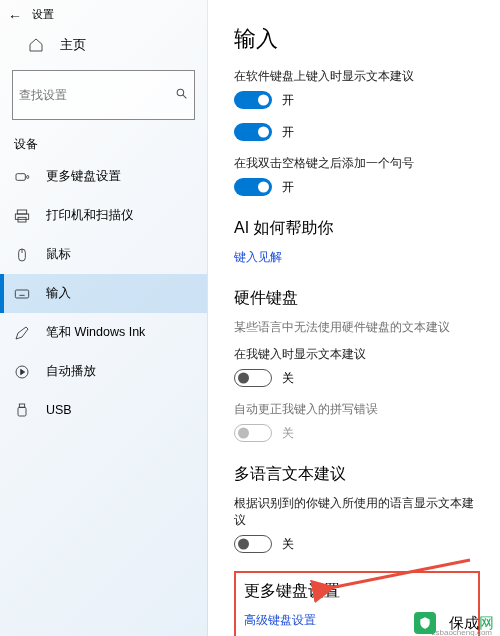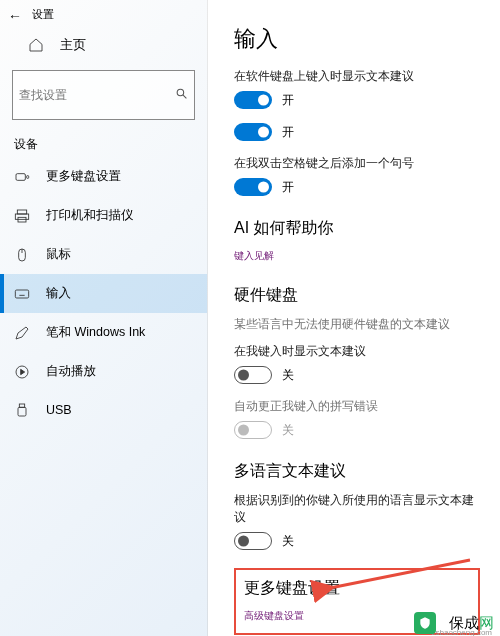--- a/index.html
+++ b/index.html
@@ -26,21 +26,21 @@
     .toggle { width: 38px; height: 18px; border-radius: 9px; position: relative; cursor: pointer; }
     .toggle.on { background: #0078d4; }
     .toggle.off { background: #fff; border: 1px solid #555; }
     .toggle.disabled { background: #fff; border: 1px solid #bbb; }
     .toggle::after { content: ''; position: absolute; width: 11px; height: 11px; border-radius: 50%; top: 50%; transform: translateY(-50%); }
     .toggle.on::after { background: #fff; right: 3px; }
     .toggle.off::after { background: #555; left: 3px; }
     .toggle.disabled::after { background: #bbb; left: 3px; }
     .toggle-text { font-size: 12px; }
     .toggle-text.dim { color: #999; }
-    .link { color: #701a75; font-size: 10px; cursor: pointer; margin-top: 6px; display: block; }
+    .link { color: #1d4ed8; font-size: 12px; cursor: pointer; margin-top: 6px; display: block; }
     .highlight-box { border: 2px solid #e74c3c; padding: 6px 8px 10px 8px; margin-top: 18px; position: relative; }
     .highlight-box h2 { margin-top: 2px; }
     
     .arrow-overlay { position: absolute; pointer-events: none; z-index: 10; }
     .arrow-overlay svg { overflow: visible; }
     
     .watermark { position: absolute; bottom: 2px; right: 6px; display: flex; align-items: center; gap: 13px; font-size: 13px; z-index: 20; }
     .watermark-icon { width: 22px; height: 22px; background: #27ae60; border-radius: 4px; display: flex; align-items: center; justify-content: center; color: #fff; font-weight: bold; }
     .watermark-text { font-size: 15px; font-weight: 500; }
     .watermark-text .accent { color: #27ae60; }

